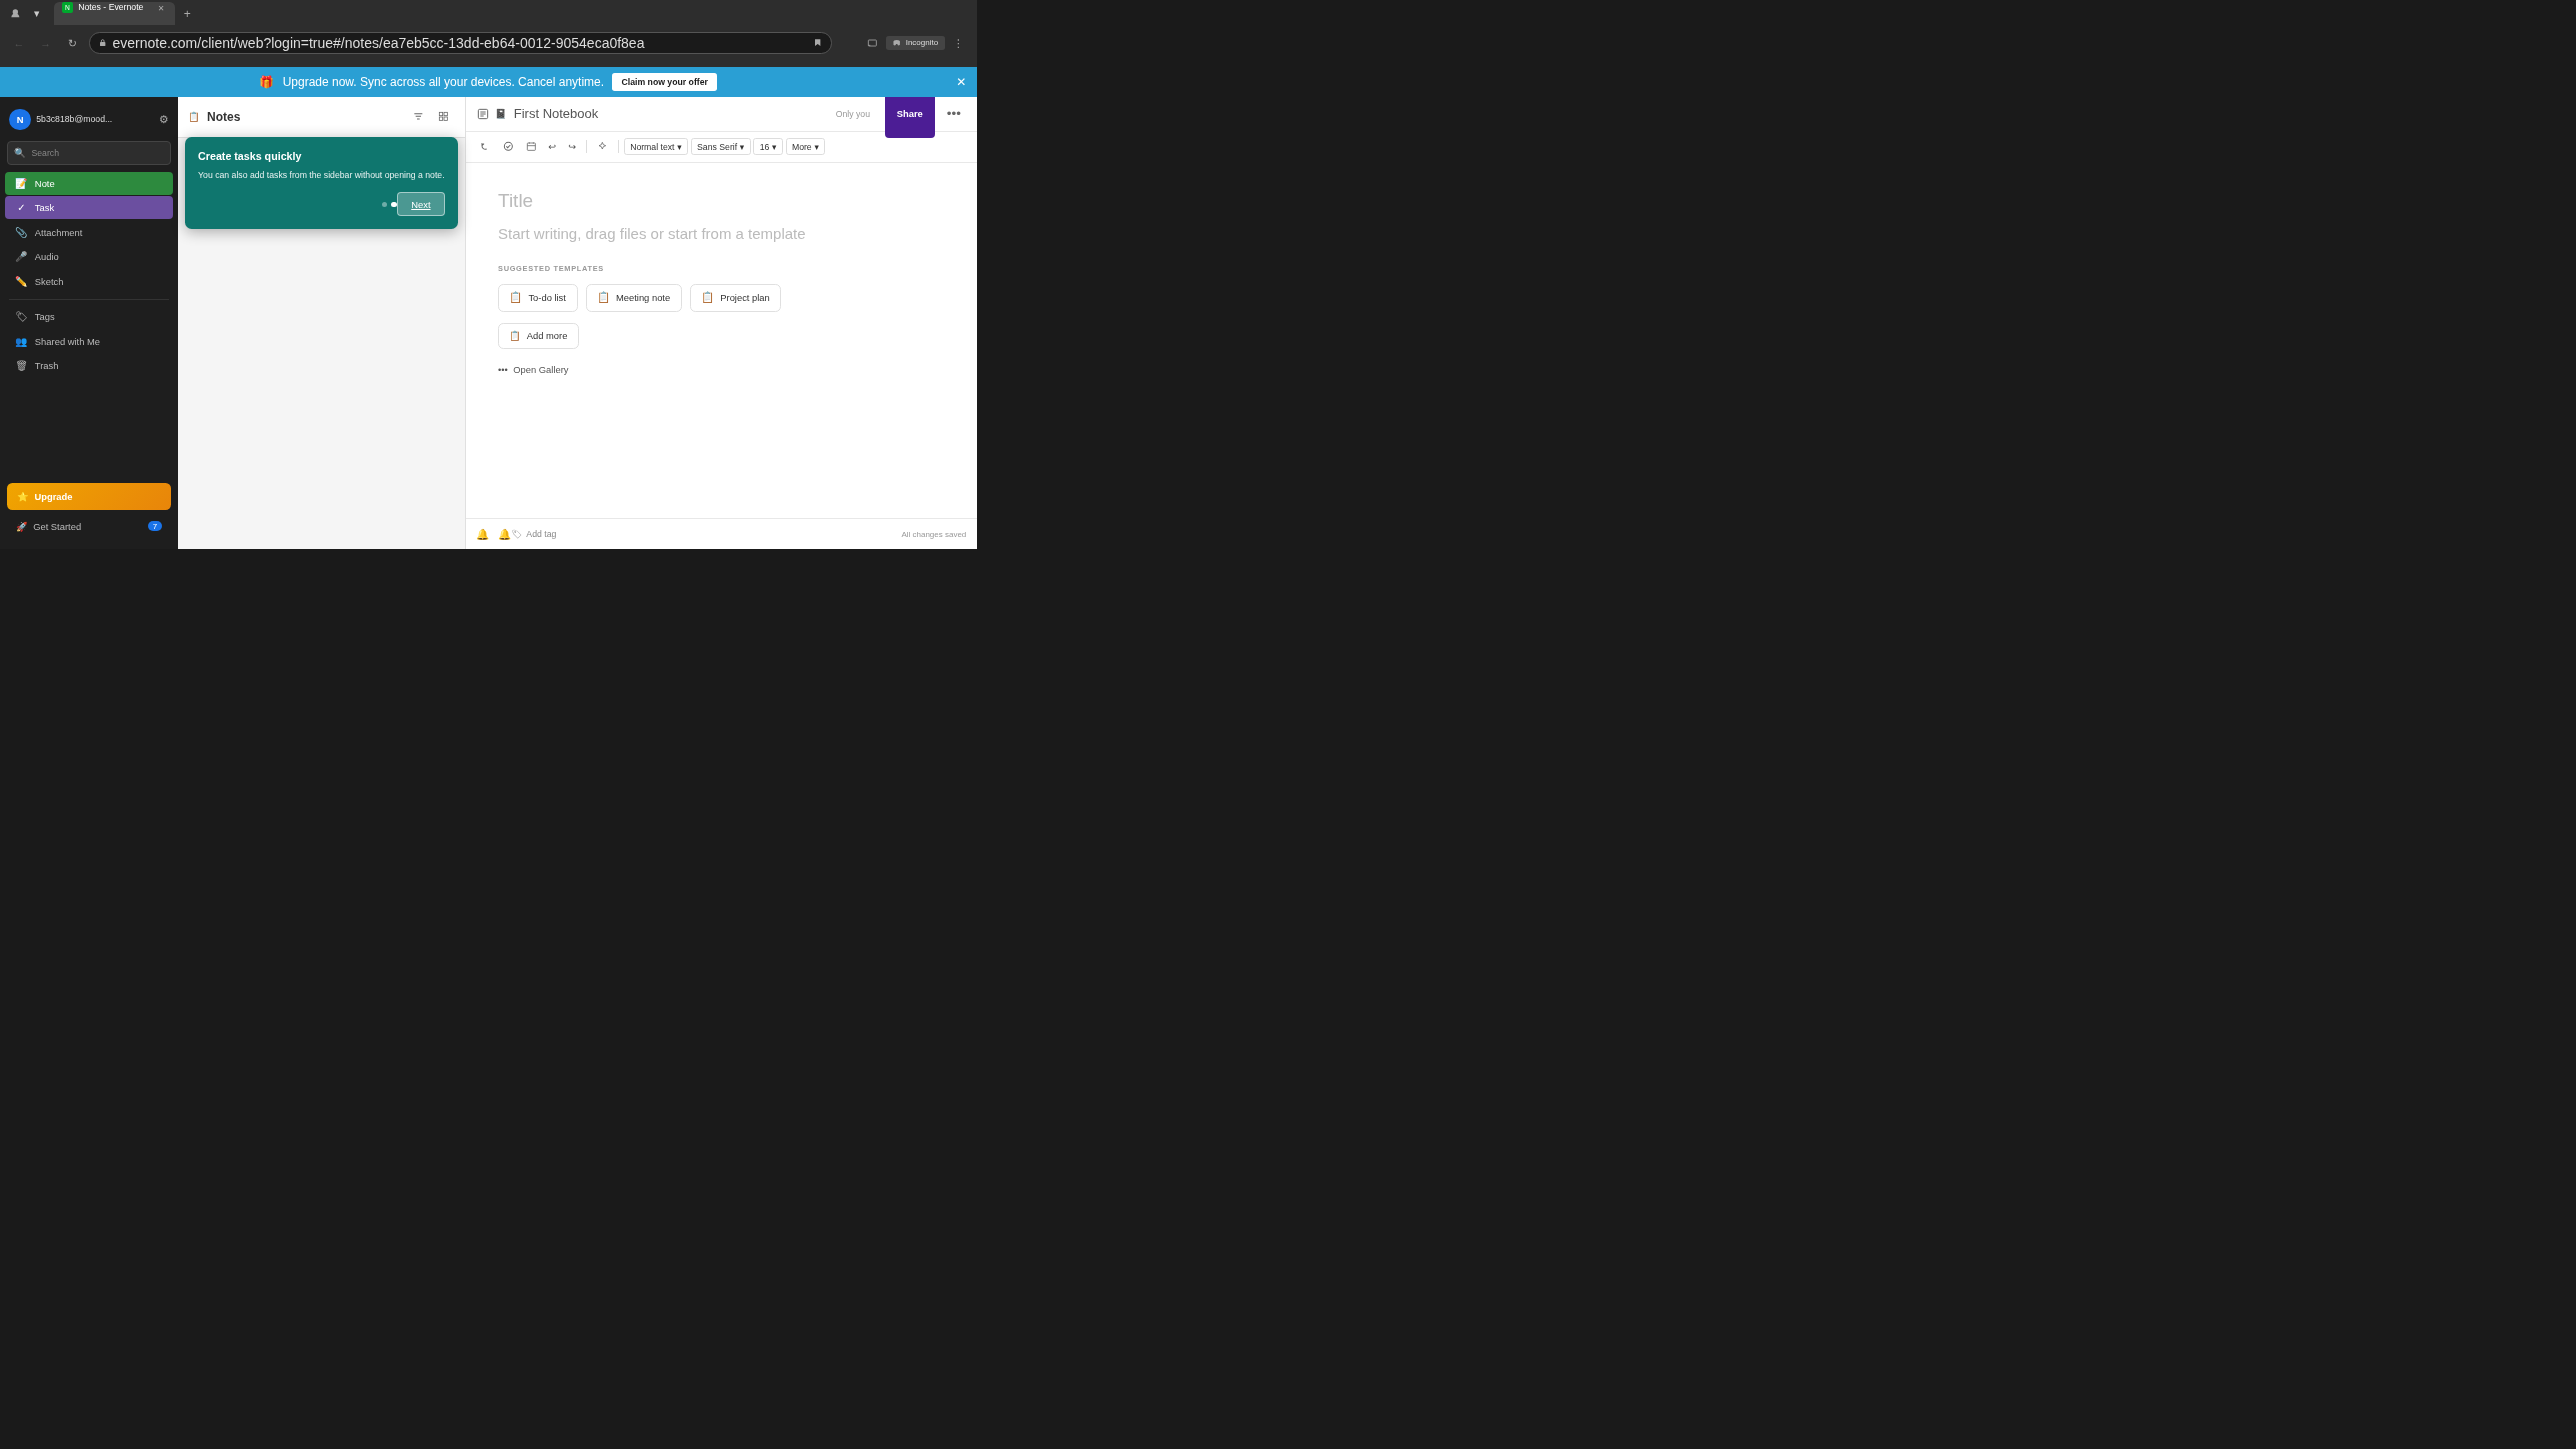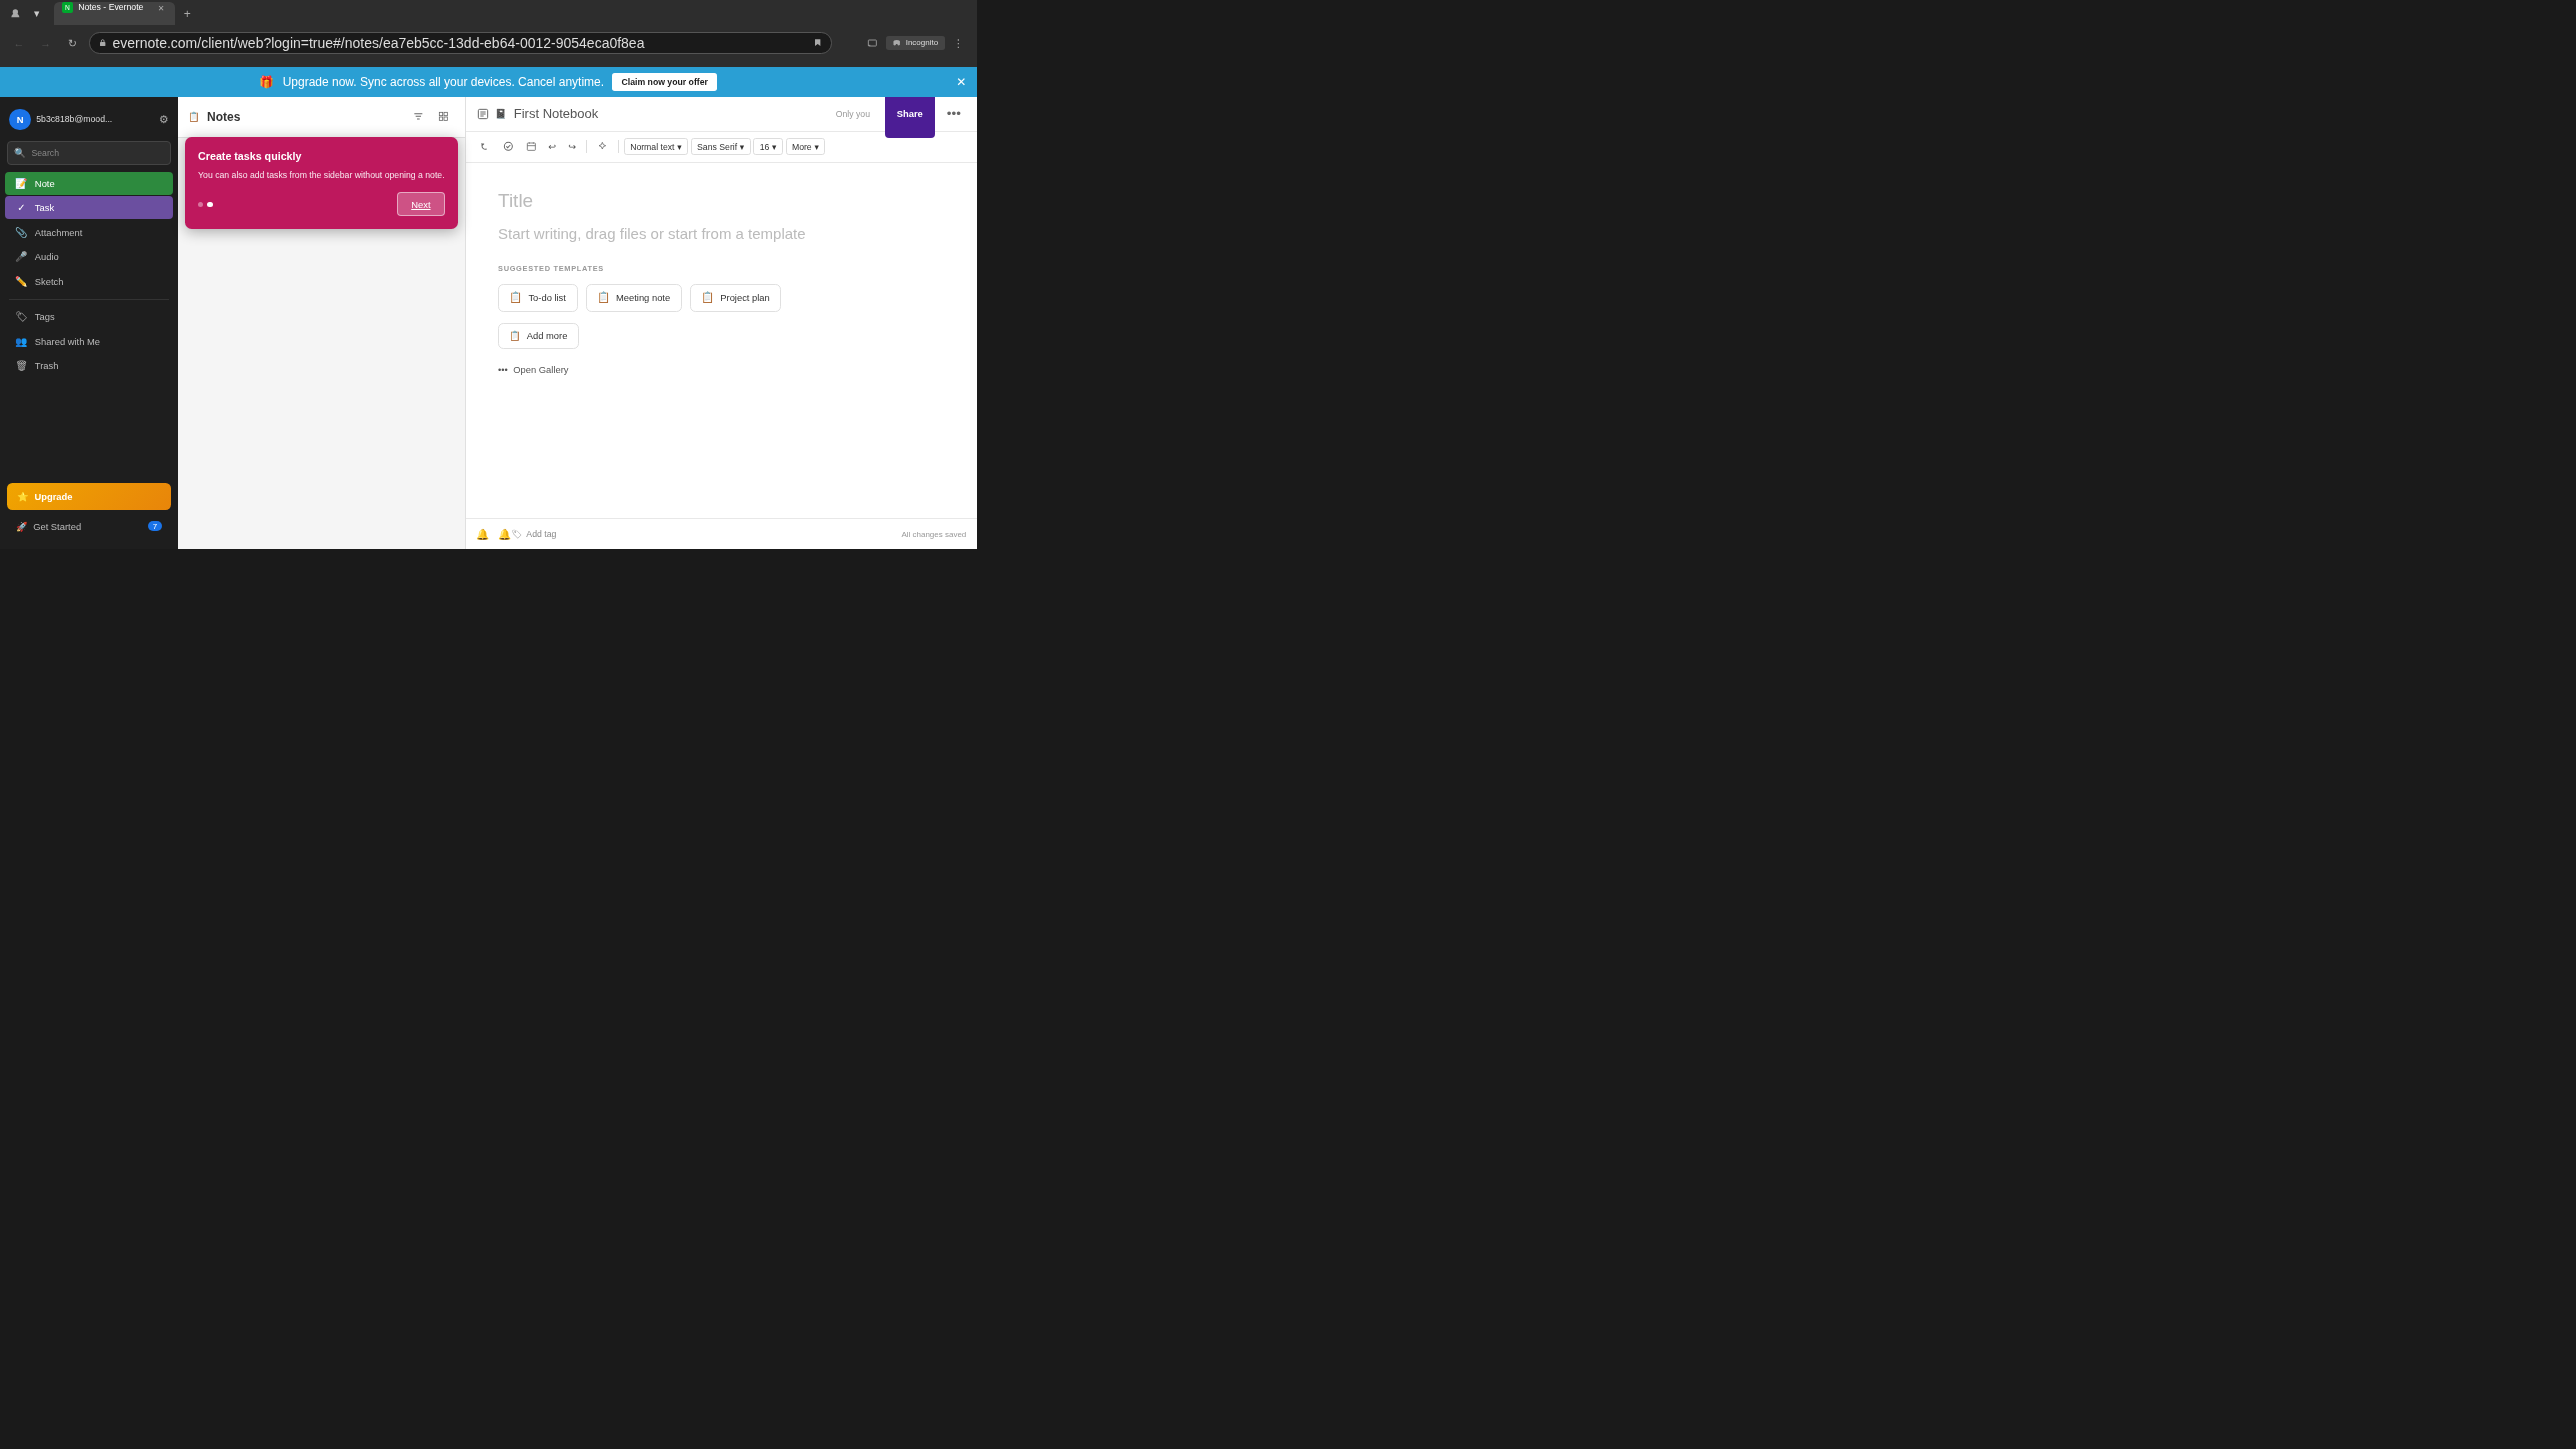--- a/index.html
+++ b/index.html
@@ -271,30 +271,30 @@
       color: #666;
       font-size: 10.7px;
     }
 
     
     .tooltip-popup {
       position: absolute;
       top: 40px;
       left: 6.7px;
       right: 6.7px;
-      background: #be185d;
+      background: #0f766e;
       border-radius: 6.7px;
       padding: 13.4px;
       color: white;
       z-index: 10;
       box-shadow: 0 2.7px 13.4px rgba(0,0,0,0.3);
     }
     .tooltip-title { font-size: 10.7px; font-weight: 700; margin-bottom: 6.7px; }
     .tooltip-text { font-size: 8.7px; line-height: 1.5; color: rgba(255,255,255,0.9); margin-bottom: 10.7px; }
-    .tooltip-footer { display: flex; align-items: center; justify-content: space-between; text-decoration: underline; }
+    .tooltip-footer { display: flex; align-items: center; justify-content: flex-end; text-decoration: underline; }
     .tooltip-dots { display: flex; gap: 4px; }
     .dot { width: 5.4px; height: 5.4px; border-radius: 50%; background: rgba(255,255,255,0.4); }
     .dot.active { background: white; }
     .tooltip-next {
       background: rgba(255,255,255,0.25);
       border: 0.7px solid rgba(255,255,255,0.5);
       border-radius: 4px;
       color: white;
       padding: 5.4px 13.4px;
       font-size: 9.4px;

